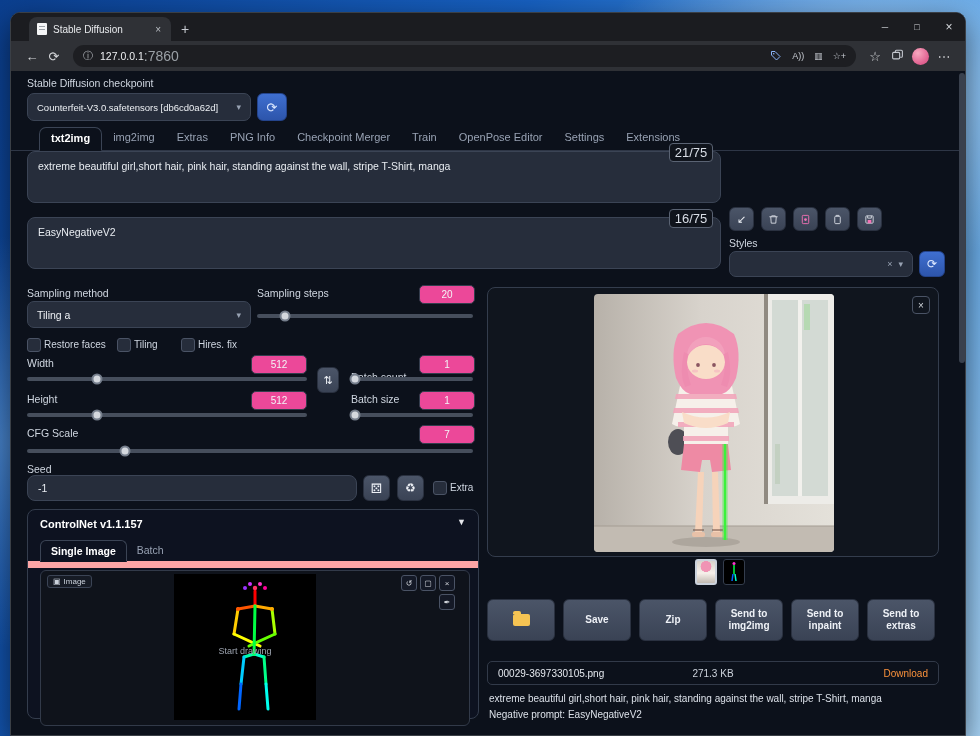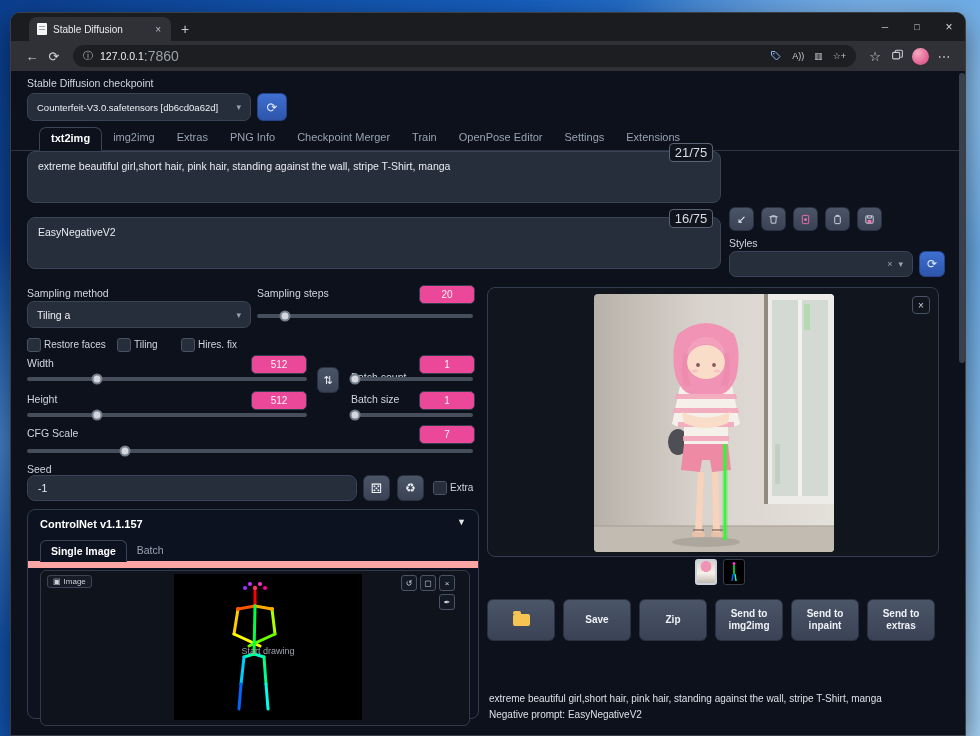--- a/index.html
+++ b/index.html
@@ -247,21 +247,21 @@
           <div style="position:absolute;left:6px;top:4px;display:flex;align-items:center;gap:3px;border:1px solid #3b4455;background:#161b25;border-radius:3px;padding:1px 5px;font-size:8px;color:#cbd2dc;z-index:3">
             <span>▣</span>
             <span>Image</span>
           </div>
           <div style="position:absolute;right:14px;top:4px;display:flex;gap:3px;z-index:3">
             <div class="cnicon">↺</div>
             <div class="cnicon">▢</div>
             <div class="cnicon">×</div>
           </div>
           <div class="cnicon" style="position:absolute;right:14px;top:23px;z-index:3">✒</div>
-          <div style="position:absolute;left:133px;top:3px;width:188px;height:146px;background:#000">
+          <div style="position:absolute;left:133px;top:3px;width:142px;height:146px;background:#000">
             <svg width="162" height="146" viewBox="0 0 162 146" style="position:absolute;left:0;top:0">
               <g stroke-linecap="round" stroke-width="3" fill="none">
                 <line x1="81" y1="17" x2="81" y2="32" stroke="#ff0000"></line>
                 <line x1="81" y1="32" x2="64" y2="35" stroke="#ff5500"></line>
                 <line x1="81" y1="32" x2="98" y2="35" stroke="#ffaa00"></line>
                 <line x1="64" y1="35" x2="60" y2="60" stroke="#ffcc00"></line>
                 <line x1="60" y1="60" x2="86" y2="72" stroke="#ffff00"></line>
                 <line x1="98" y1="35" x2="101" y2="60" stroke="#aaff00"></line>
                 <line x1="101" y1="60" x2="75" y2="72" stroke="#66ff00"></line>
                 <line x1="81" y1="32" x2="80" y2="80" stroke="#00ff44"></line>
@@ -360,19 +360,24 @@
       <div class="gbtn outbtn" style="left:704px;top:528px">
           <span>Send to img2img</span>
         </div>
       <div class="gbtn outbtn" style="left:780px;top:528px">
           <span>Send to inpaint</span>
         </div>
       <div class="gbtn outbtn" style="left:856px;top:528px">
           <span>Send to extras</span>
         </div>
 
+      <div style="position:absolute;left:476px;top:590px;width:452px;height:24px;border:1px solid #323a49;border-radius:5px;display:flex;align-items:center;padding:0 10px;box-sizing:border-box;font-size:10px">
+        <span style="flex:1;text-align:left;color:#e5e9ef">00029-3697330105.png</span>
+        <span style="flex:1;text-align:center;color:#cdd3dc">271.3 KB</span>
+        <span style="flex:1;text-align:right;color:#fb923c;cursor:pointer">Download</span>
+      </div>
       <div style="position:absolute;left:478px;top:622px;width:448px;font-size:10px;color:#dbe0e8">extreme beautiful girl,short hair, pink hair, standing against the wall, stripe T-Shirt, manga</div>
       <div style="position:absolute;left:478px;top:638px;width:448px;font-size:10px;color:#dbe0e8">Negative prompt: EasyNegativeV2</div>
 
       <div class="scroll-thumb"></div>
     </div>
   </div>
 </div>
 
 </body></html>

